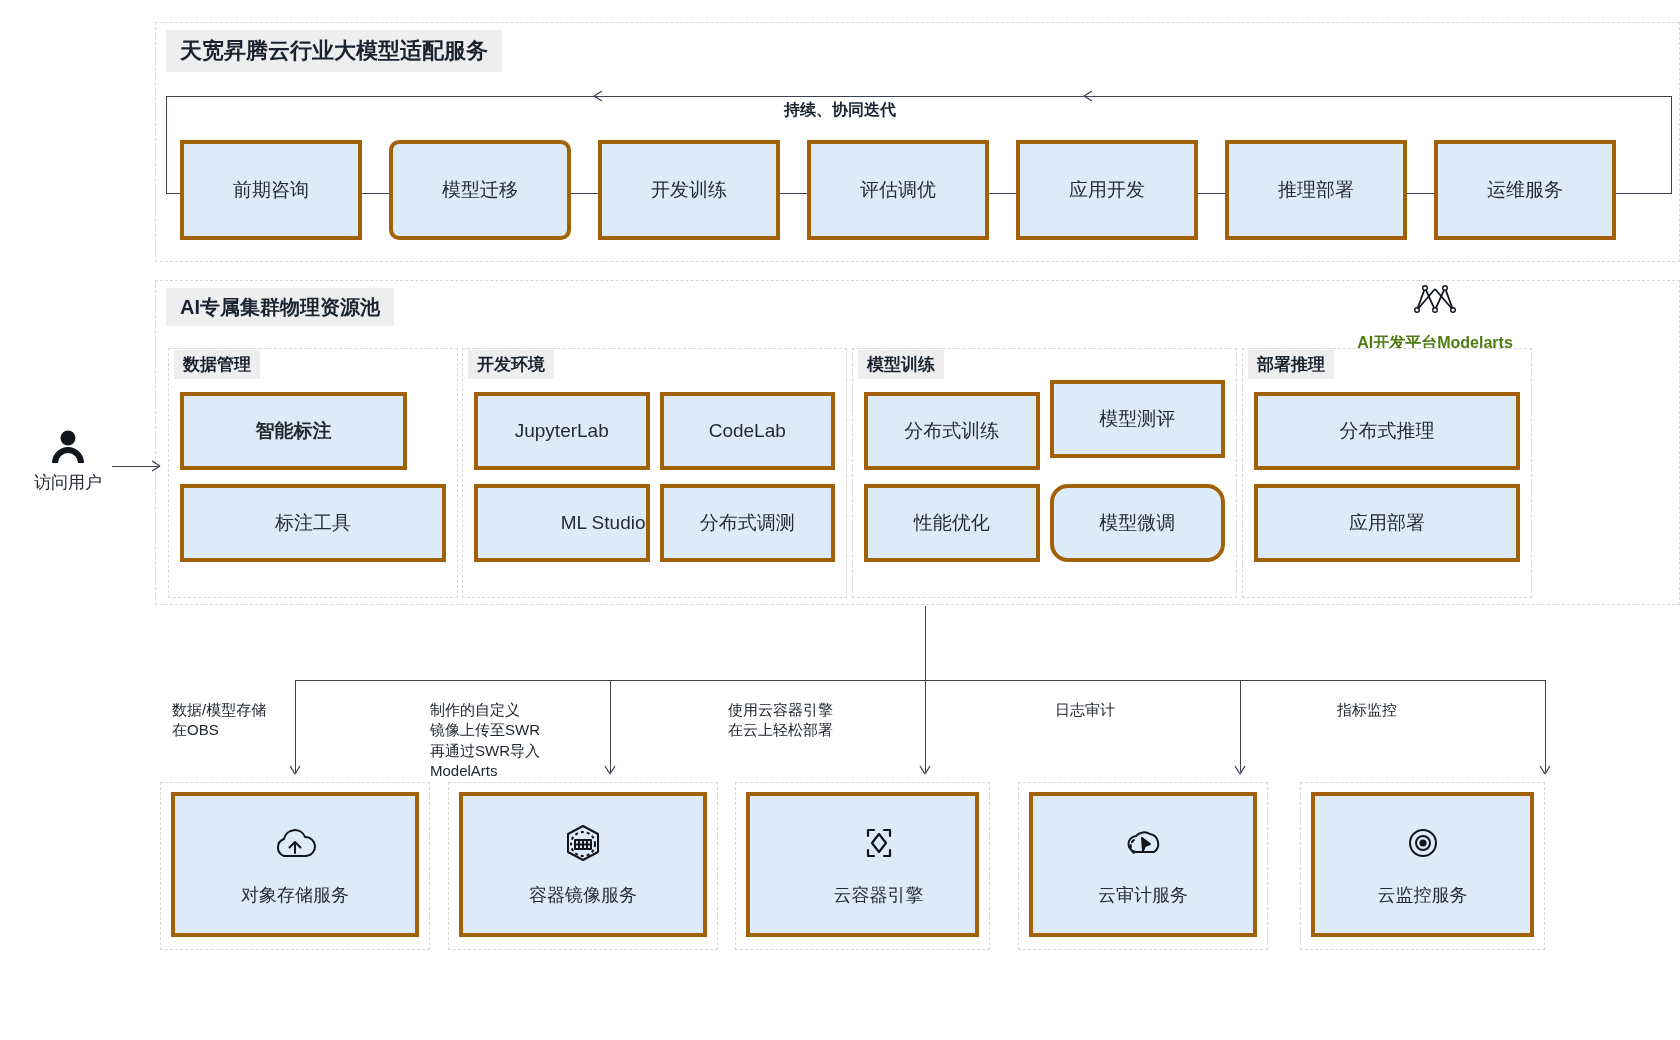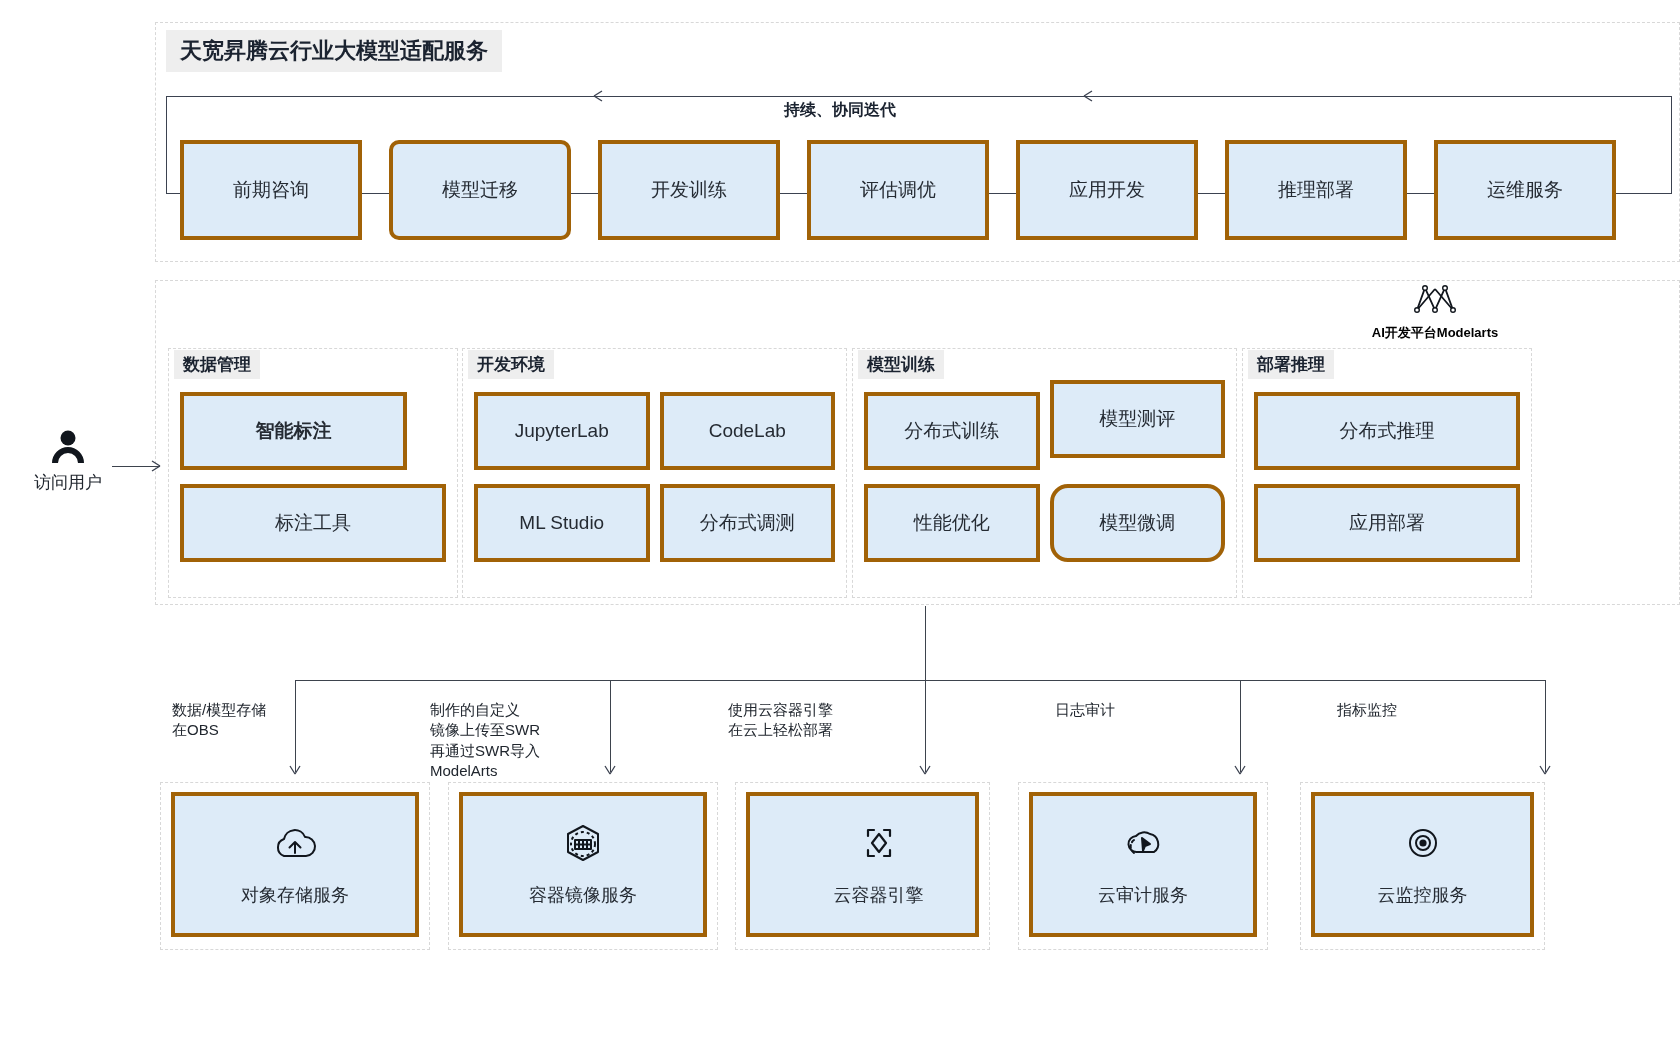--- a/index.html
+++ b/index.html
@@ -69,21 +69,21 @@
   
   #mid-panel { left: 155px; top: 280px; width: 1525px; height: 325px; }
   #mid-badge { left: 166px; top: 288px; height: 38px; font-size: 20px; }
   .group-panel { border: 1px dashed #d8d8d8; }
   .group-badge { height: 29px; font-size: 17px; padding: 0 9px; }
   .cell-box { height: 78px; font-size: 19px; }
 
   
   #ma-wrap { position: absolute; left: 1330px; top: 283px; width: 210px; text-align:center; }
   #ma-logo { display:block; margin: 0 auto; }
-  #ma-text { font-size: 13px; font-weight: bold; color: #000000; margin-top: 9px; white-space: nowrap; }
+  #ma-text { font-size: 16px; font-weight: bold; color: #4d7c0f; margin-top: 18px; white-space: nowrap; }
 
   
   #user-wrap { position: absolute; left: 18px; top: 425px; width: 100px; text-align:center; }
   #user-label { font-size: 17px; color: #20262e; margin-top: 2px; }
 
   
   .svc-panel { border: 1px dashed #d8d8d8; top: 782px; height: 168px; }
   .svc-box {
     top: 792px; height: 145px;
     flex-direction: column; gap: 14px;
@@ -127,20 +127,21 @@
       </div>
       <div class="blue-box stage-box" style="left: 1225px;">
         <span>推理部署</span>
       </div>
       <div class="blue-box stage-box" style="left: 1434px;">
         <span>运维服务</span>
       </div>
     </div>
 
   <div class="dashed-panel" id="mid-panel"></div>
+  <div class="section-badge" id="mid-badge">AI专属集群物理资源池</div>
 
   <div id="ma-wrap">
     <svg id="ma-logo" width="44" height="32" viewBox="0 0 44 32">
       <g stroke="#11161d" stroke-width="1.8" fill="none">
         <path d="M4,27 L12,5 L22,27 L32,5 L40,27"></path>
         <path d="M4,27 L22,6 M22,6 L40,27"></path>
       </g>
       <g fill="#ffffff" stroke="#11161d" stroke-width="1.4">
         <circle cx="4" cy="27" r="2.3"></circle>
         <circle cx="12" cy="5" r="2.3"></circle>
@@ -162,21 +163,21 @@
         <span>标注工具</span>
       </div>
       <div class="dashed-panel group-panel" style="left: 462px; top: 348px; width: 385px; height: 250px;"></div>
       <div class="section-badge group-badge" style="left: 468px; top: 350px;">开发环境</div>
       <div class="blue-box cell-box" style="left: 474px; top: 392px; width: 175.5px;">
         <span>JupyterLab</span>
       </div>
       <div class="blue-box cell-box" style="left: 659.5px; top: 392px; width: 175.5px;">
         <span>CodeLab</span>
       </div>
-      <div class="blue-box cell-box" style="left: 474px; top: 484px; width: 175.5px;">
+      <div class="blue-box cell-box" style="left: 474px; top: 484px; width: 175.5px; justify-content: flex-end;">
         <span>ML Studio</span>
       </div>
       <div class="blue-box cell-box" style="left: 659.5px; top: 484px; width: 175.5px;">
         <span>分布式调测</span>
       </div>
       <div class="dashed-panel group-panel" style="left: 852px; top: 348px; width: 385px; height: 250px;"></div>
       <div class="section-badge group-badge" style="left: 858px; top: 350px;">模型训练</div>
       <div class="blue-box cell-box" style="left: 864px; top: 392px; width: 175.5px;">
         <span>分布式训练</span>
       </div>

